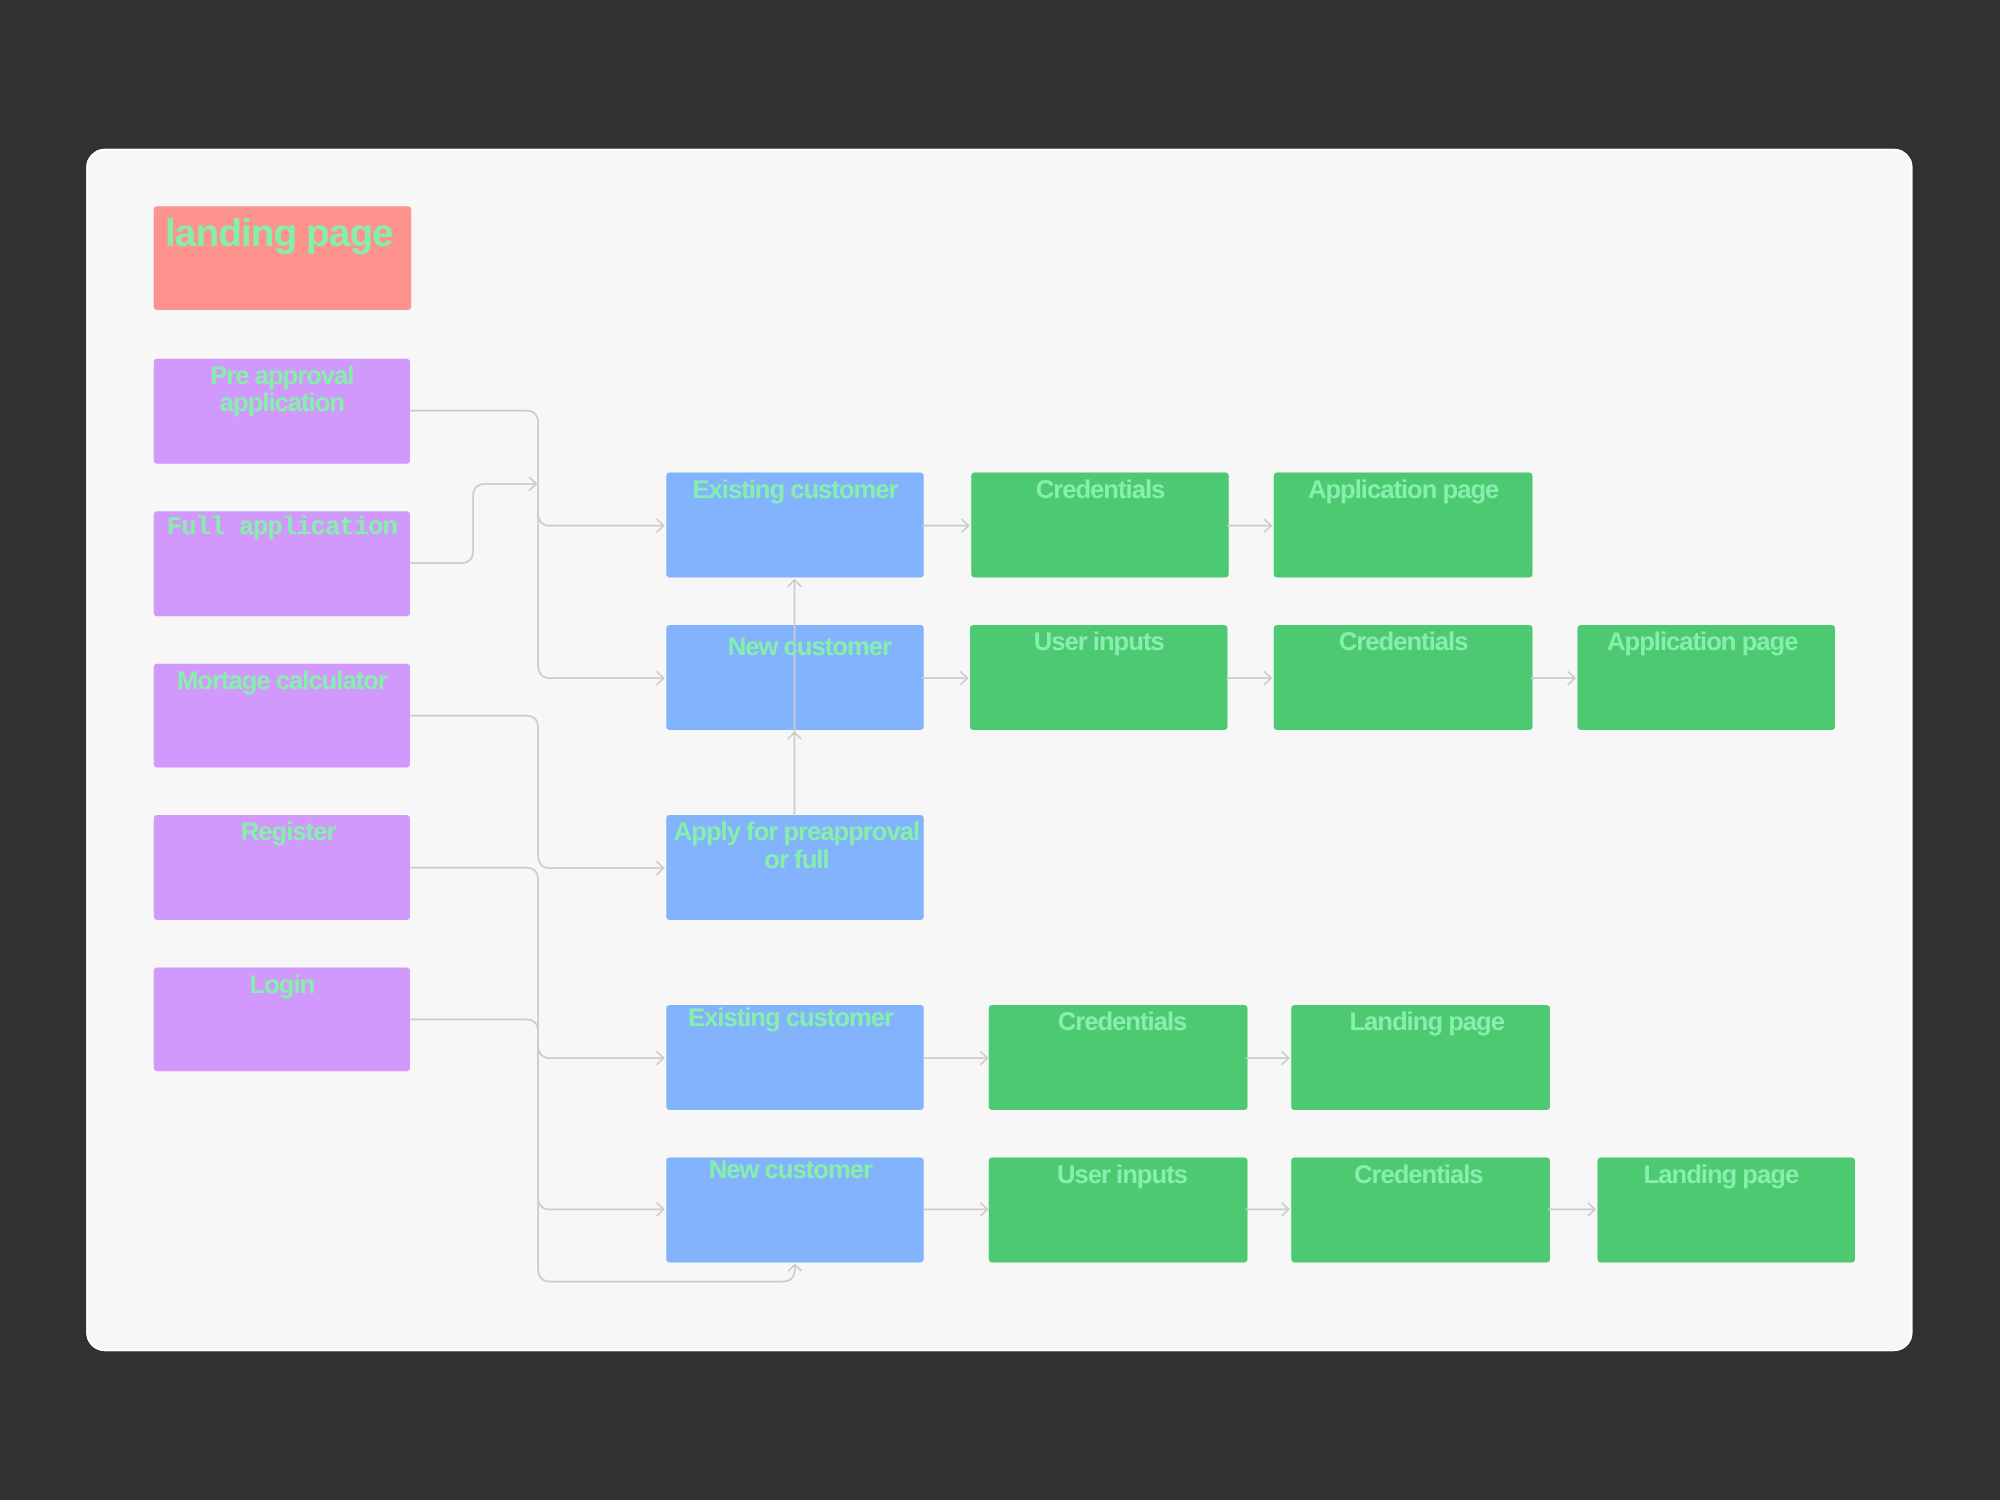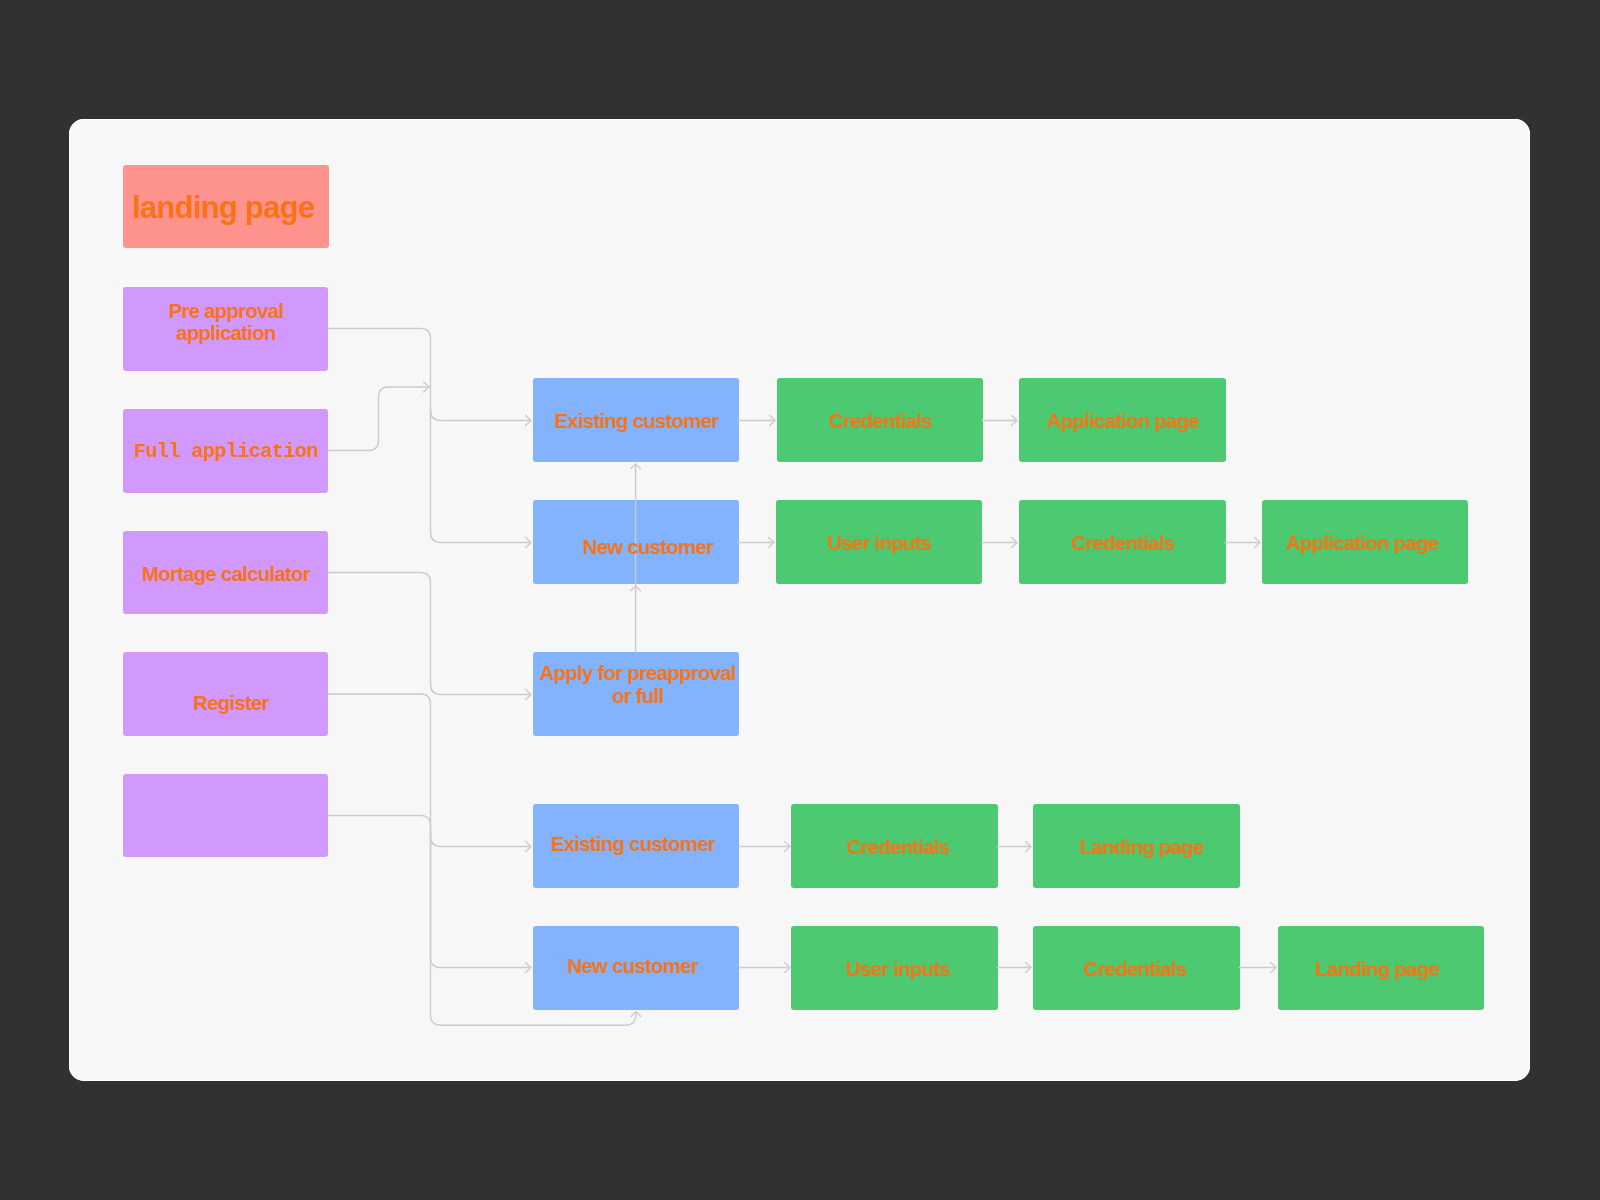--- a/index.html
+++ b/index.html
@@ -20,24 +20,24 @@
   #edges{position:absolute;left:0;top:0;width:1600px;height:1200px;z-index:2;}
   #nodes{position:absolute;left:0;top:0;width:1600px;height:1200px;z-index:1;}
   #labels{
     position:absolute;left:0;top:0;width:1600px;height:1200px;
     z-index:3;pointer-events:none;
     will-change:opacity;opacity:0.999;
   }
   .lbl{background:none !important;}
   .node{
     position:absolute;
-    display:flex;align-items:center;justify-content:center;
+    display:flex;align-items:flex-start;justify-content:center;
     text-align:center;
     border-radius:3px;
-    color:#f97316;
+    color:#86efac;
     font-weight:700;
     font-size:20.5px;
     line-height:22.5px;
     letter-spacing:-0.8px;
     box-sizing:border-box;
     padding:2.5px 2px 0;
     white-space:pre-line;
   }
   .n-red{background:#fe938d;}
   .n-purple{background:#d299fc;}
@@ -160,20 +160,21 @@
         <path d="M 1270.6 962.45 L 1276 967.5 L 1270.6 972.55" fill="none" stroke="#cccccc" stroke-width="1.4" stroke-linecap="round" stroke-linejoin="round"></path>
       </g>
     </svg>
   <div id="labels">
       <div class="node lbl n-title" style="left: 123px; top: 165px; width: 206px; height: 83px;"><span>landing page</span></div>
       <div class="node lbl " style="left: 123px; top: 287px; width: 205px; height: 68px;"><span>Pre approval
 application</span></div>
       <div class="node lbl " style="left: 123px; top: 409px; width: 205px; height: 84px; font-family: Liberation Mono, monospace;"><span>Full application</span></div>
       <div class="node lbl " style="left: 123px; top: 531px; width: 205px; height: 83px;"><span>Mortage calculator</span></div>
       <div class="node lbl " style="left: 123px; top: 652px; width: 205px; height: 100px; padding-left: 12px;"><span>Register</span></div>
+      <div class="node lbl " style="left: 123px; top: 774px; width: 205px; height: 83px;"><span>Login</span></div>
       <div class="node lbl " style="left: 533px; top: 378px; width: 206px; height: 84px;"><span>Existing customer</span></div>
       <div class="node lbl " style="left: 777px; top: 378px; width: 206px; height: 84px;"><span>Credentials</span></div>
       <div class="node lbl " style="left: 1019px; top: 378px; width: 207px; height: 84px;"><span>Application page</span></div>
       <div class="node lbl " style="left: 533px; top: 500px; width: 206px; height: 84px;"><span style="transform: translate(11.5px, 3.8px);">New customer</span></div>
       <div class="node lbl " style="left: 776px; top: 500px; width: 206px; height: 84px;"><span>User inputs</span></div>
       <div class="node lbl " style="left: 1019px; top: 500px; width: 207px; height: 84px;"><span>Credentials</span></div>
       <div class="node lbl " style="left: 1262px; top: 500px; width: 206px; height: 84px;"><span style="transform: translate(-3.2px, 0px);">Application page</span></div>
       <div class="node lbl " style="left: 533px; top: 652px; width: 206px; height: 63px;"><span style="transform: translate(1.15px, 0px);">Apply for preapproval
 or full</span></div>
       <div class="node lbl " style="left: 533px; top: 804px; width: 206px; height: 84px;"><span style="transform: translate(-3.6px, -3.2px);">Existing customer</span></div>

